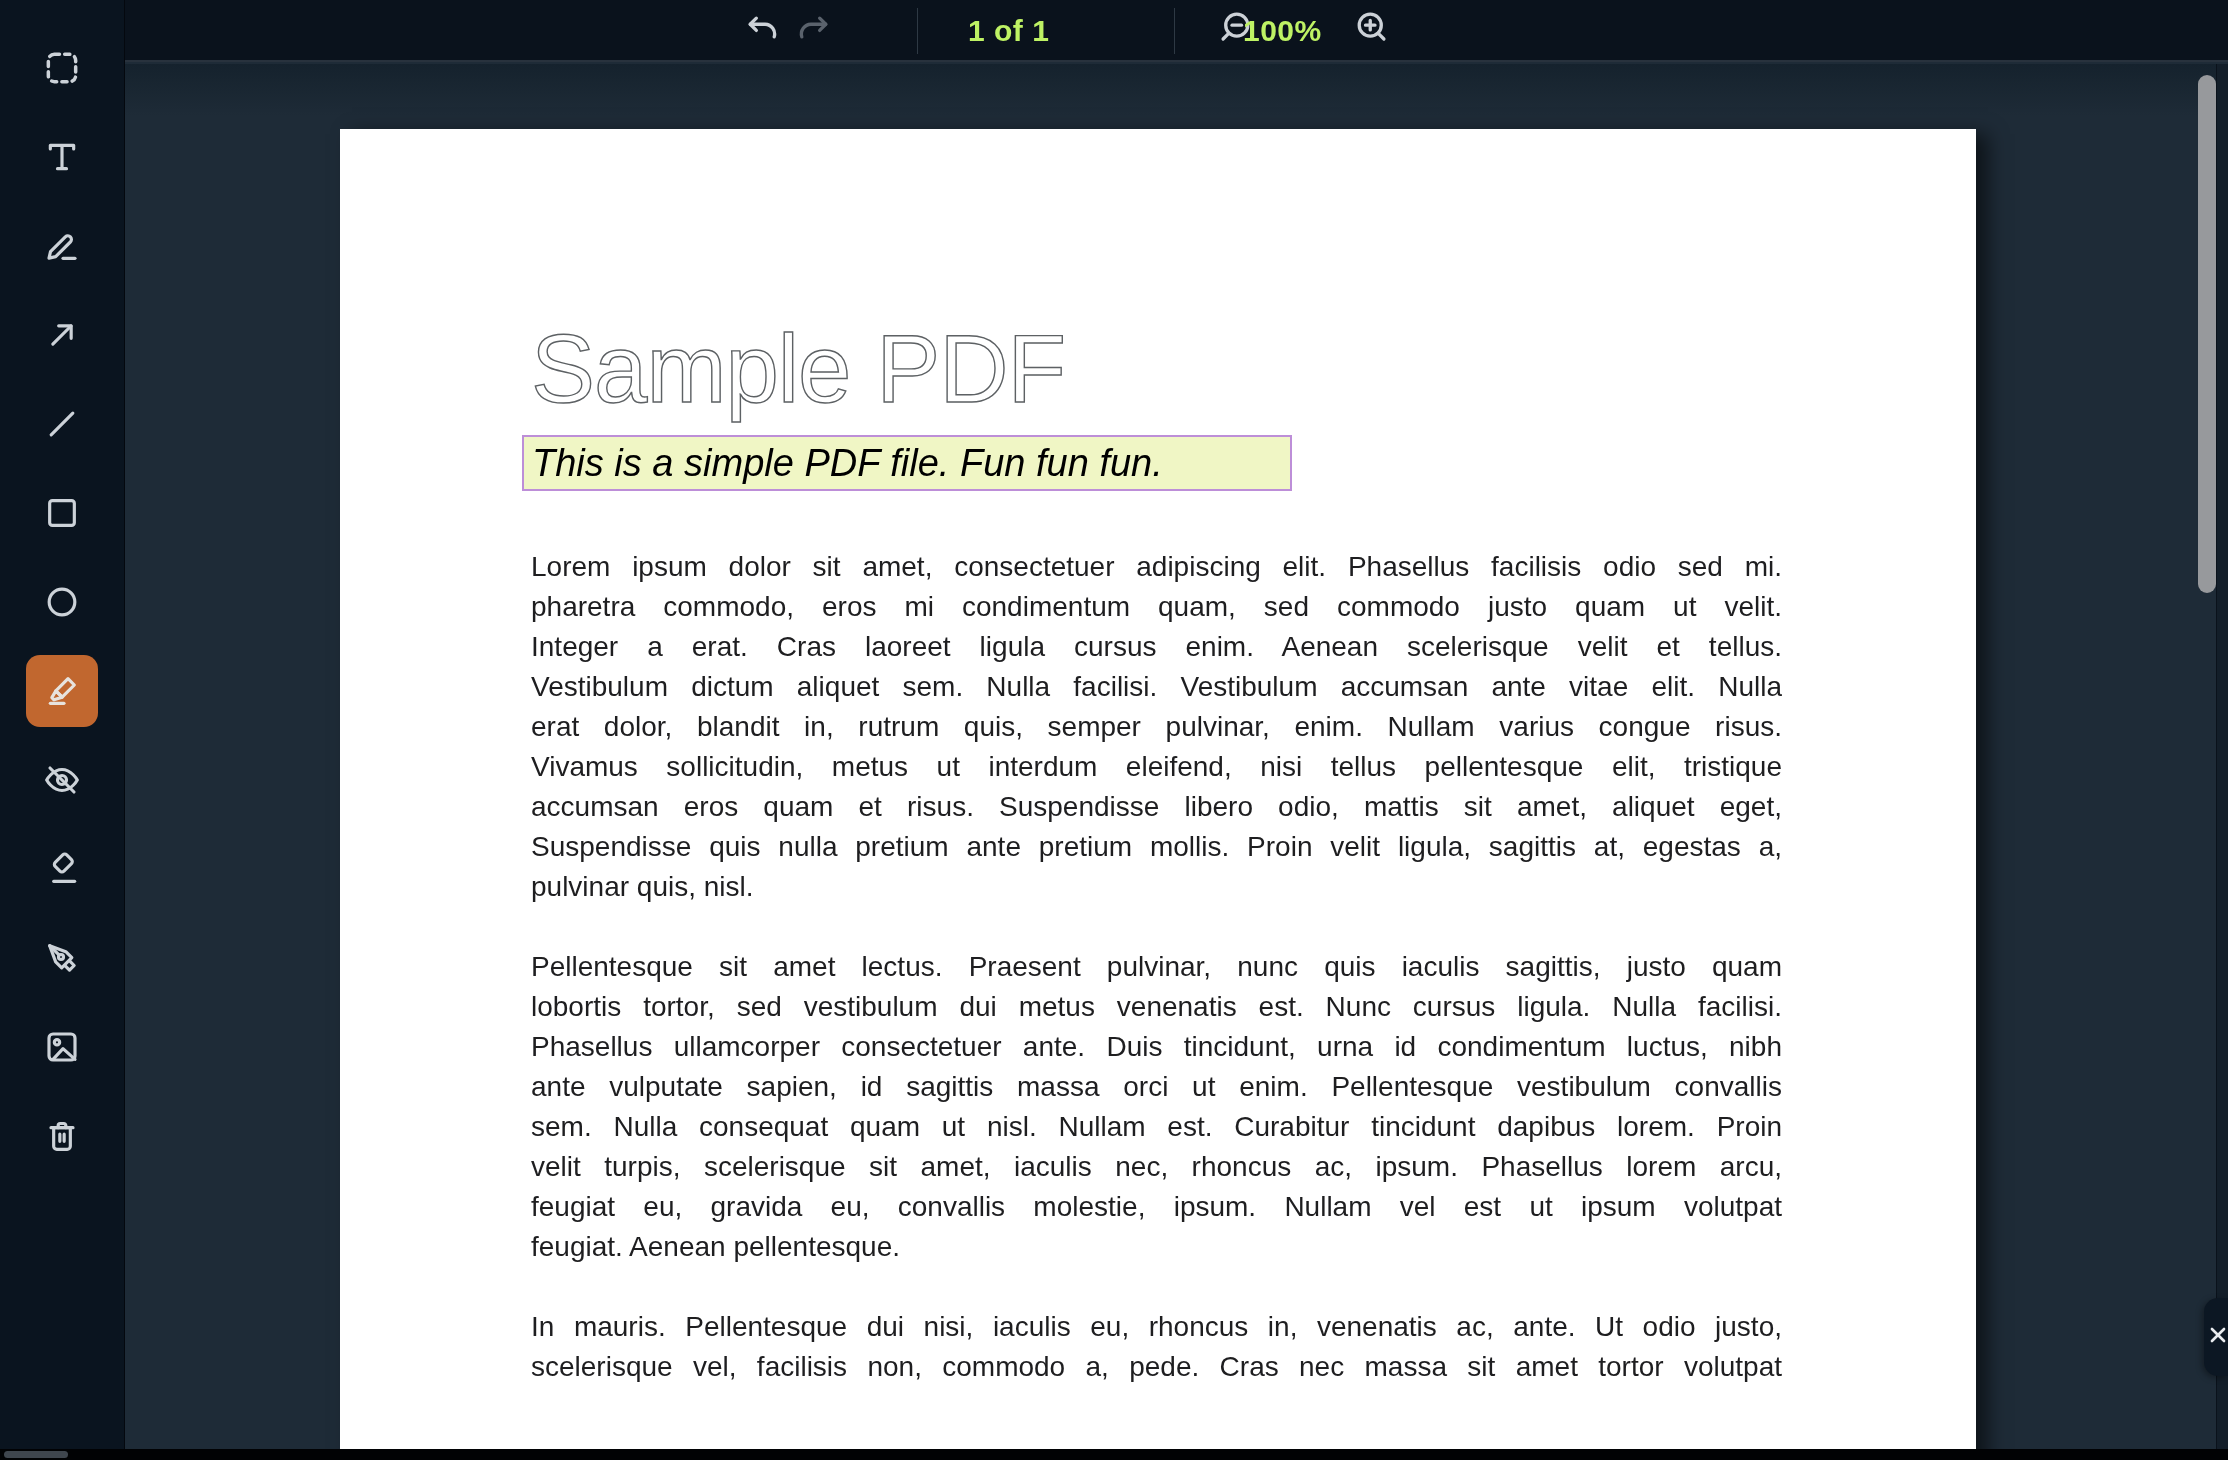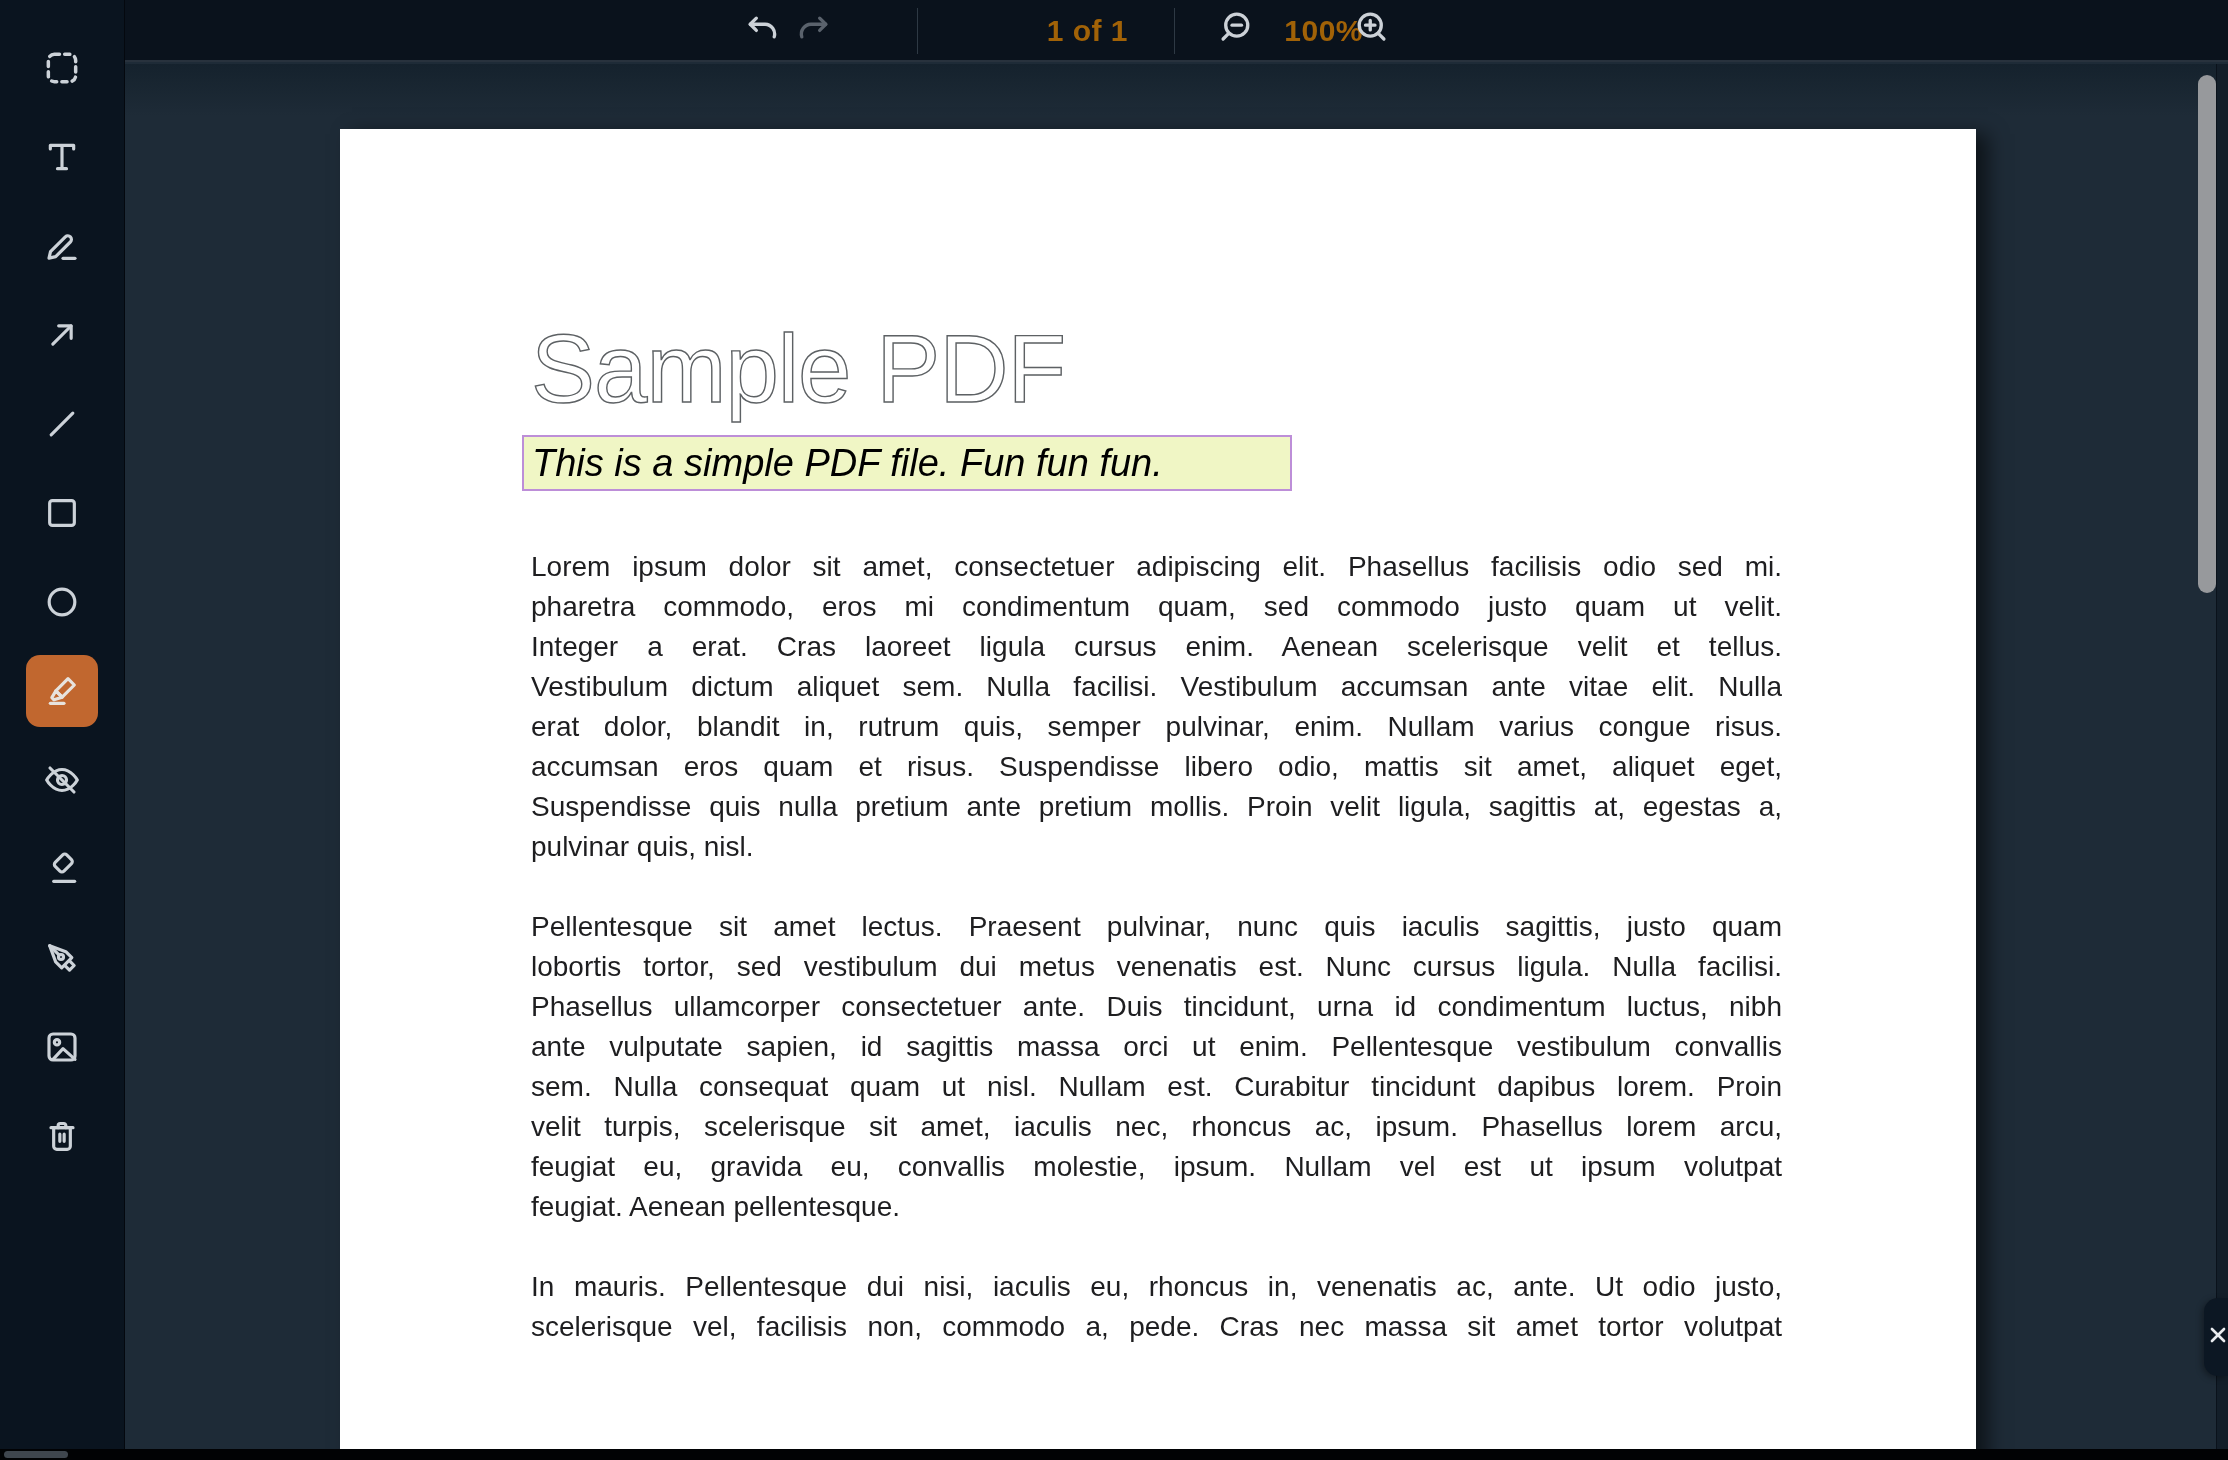--- a/index.html
+++ b/index.html
@@ -16,22 +16,22 @@
   .tool.active{background:#c1672f;color:#e7e3de;}
   .tool svg{display:block;}
 
   
   #topbar{position:absolute;left:125px;right:0;top:0;height:62px;background:#0a121c;
           border-bottom:2px solid #28323d;z-index:20;}
   .tb-icon{position:absolute;top:9px;width:44px;height:44px;display:flex;
            align-items:center;justify-content:center;color:#ccd1d7;cursor:pointer;}
   .tb-icon.dim{color:#5a626c;}
   .tb-divider{position:absolute;top:8px;width:1px;height:46px;background:#2e3944;}
-  .tb-text{position:absolute;top:0;height:62px;line-height:62px;text-align:right;
-           color:#a16207;font-size:30px;font-weight:600;letter-spacing:.5px;}
+  .tb-text{position:absolute;top:0;height:62px;line-height:62px;text-align:left;
+           color:#bef264;font-size:30px;font-weight:600;letter-spacing:.5px;}
 
   
   #canvas{position:absolute;left:125px;top:64px;right:0;bottom:0;overflow:hidden;
           background:linear-gradient(180deg,#15222d 0px,#1e2b37 52px);}
   #page{position:absolute;left:215px;top:65px;width:1636px;height:1620px;background:#ffffff;
         box-shadow:12px 5px 18px rgba(0,0,0,.55);}
   #doc-title{position:absolute;left:191px;top:190px;font-size:96px;line-height:1.05;
              font-weight:100;color:#a16207;letter-spacing:-1px;
              -webkit-text-fill-color:transparent;-webkit-text-stroke:1.4px #5d6164;}
   #highlight{position:absolute;left:182px;top:306px;width:770px;height:56px;
@@ -216,20 +216,21 @@
         <span>This is a simple PDF file. Fun fun fun.</span>
       </div>
 
       <div id="body-text">
         <div class="para">
           <div class="bl">Lorem ipsum dolor sit amet, consectetuer adipiscing elit. Phasellus facilisis odio sed mi.</div>
           <div class="bl">pharetra commodo, eros mi condimentum quam, sed commodo justo quam ut velit.</div>
           <div class="bl">Integer a erat. Cras laoreet ligula cursus enim. Aenean scelerisque velit et tellus.</div>
           <div class="bl">Vestibulum dictum aliquet sem. Nulla facilisi. Vestibulum accumsan ante vitae elit. Nulla</div>
           <div class="bl">erat dolor, blandit in, rutrum quis, semper pulvinar, enim. Nullam varius congue risus.</div>
+          <div class="bl">Vivamus sollicitudin, metus ut interdum eleifend, nisi tellus pellentesque elit, tristique</div>
           <div class="bl">accumsan eros quam et risus. Suspendisse libero odio, mattis sit amet, aliquet eget,</div>
           <div class="bl">Suspendisse quis nulla pretium ante pretium mollis. Proin velit ligula, sagittis at, egestas a,</div>
           <div class="bl last">pulvinar quis, nisl.</div>
         </div>
         <div class="para">
           <div class="bl">Pellentesque sit amet lectus. Praesent pulvinar, nunc quis iaculis sagittis, justo quam</div>
           <div class="bl">lobortis tortor, sed vestibulum dui metus venenatis est. Nunc cursus ligula. Nulla facilisi.</div>
           <div class="bl">Phasellus ullamcorper consectetuer ante. Duis tincidunt, urna id condimentum luctus, nibh</div>
           <div class="bl">ante vulputate sapien, id sagittis massa orci ut enim. Pellentesque vestibulum convallis</div>
           <div class="bl">sem. Nulla consequat quam ut nisl. Nullam est. Curabitur tincidunt dapibus lorem. Proin</div>

